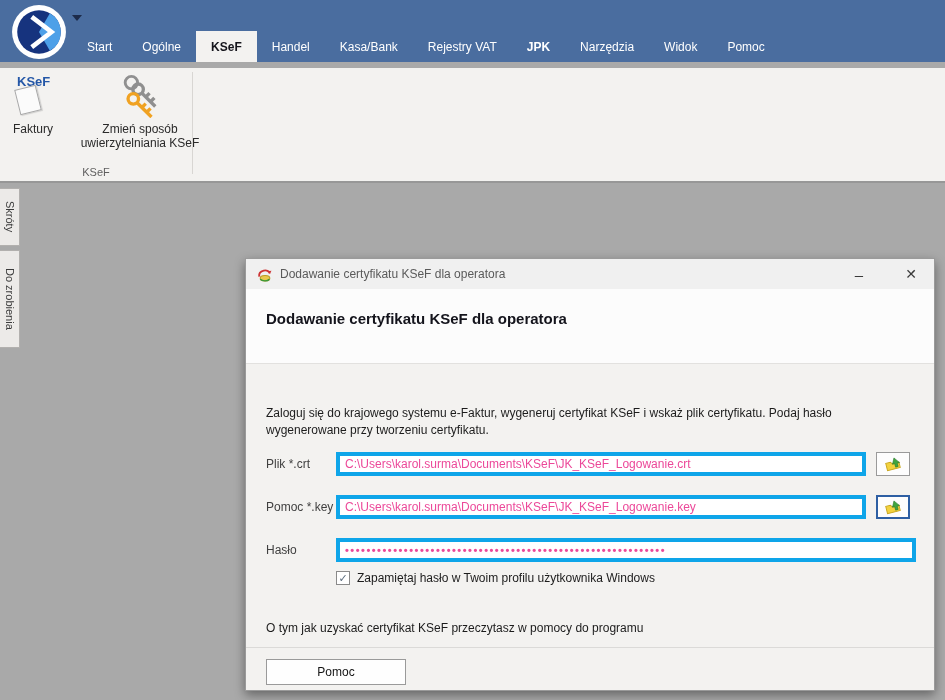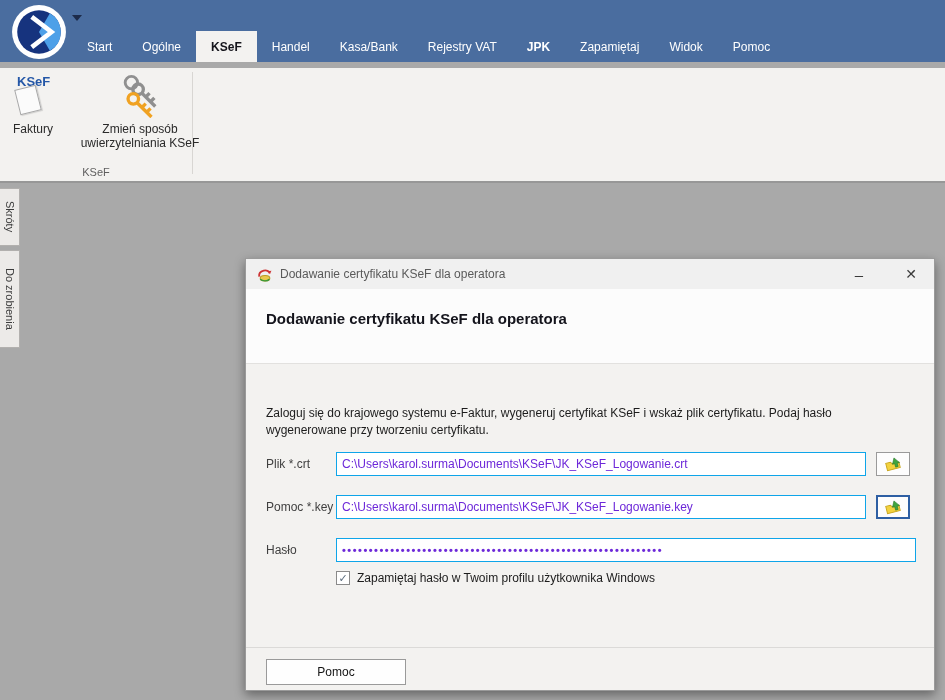--- a/index.html
+++ b/index.html
@@ -50,22 +50,22 @@
     color:#3a3a3a; font-size:15px; cursor:pointer; }
   .win-min { right:60px; }
   .win-close { right:8px; font-size:14px; }
 
   .dlg-header { position:absolute; left:0; top:30px; width:100%; height:75px; background:#fcfcfc; border-bottom:1px solid #e2e1df; }
   .dlg-heading { position:absolute; left:20px; top:21px; font-size:15px; font-weight:bold; color:#14141c; }
 
   .dlg-desc { position:absolute; left:20px; top:122px; width:648px; line-height:17px; color:#1c1c1c;margin-top:24px; }
 
   .frm-label { position:absolute; left:20px; color:#404040;text-align:right; }
-  .frm-input { position:absolute; left:90px; height:24px; border:1px solid #0ea5e9; background:#ffffff;
-    font-family:"Liberation Sans","DejaVu Sans",sans-serif; font-size:12px; color:#6d28d9; padding:0 5px; }
+  .frm-input { position:absolute; left:90px; height:24px; border:4px solid #0ea5e9; background:#ffffff;
+    font-family:"Liberation Sans","DejaVu Sans",sans-serif; font-size:12px; color:#ec4899; padding:0 5px; }
   .file-input { width:530px; }
   .pwd-input { width:580px; letter-spacing:1.5px; font-size:11px; font-weight:bold; }
   .browse-btn { position:absolute; left:630px; width:34px; height:24px; background:#fdfdfd; border:1px solid #9a9a9a;
     display:flex; align-items:center; justify-content:center; cursor:pointer; padding:0; }
   .browse-btn.focused { border:2px solid #2e5fa3; }
 
   .row-crt .frm-label { top:198px; } .row-crt .frm-input,.row-crt .browse-btn { top:193px; }
   .row-key .frm-label { top:241px; } .row-key .frm-input,.row-key .browse-btn { top:236px; }
   .row-pwd .frm-label { top:284px; } .row-pwd .frm-input { top:279px; }
 
@@ -97,21 +97,21 @@
     </div>
     <div class="logo-arrow"></div>
     <div class="tabstrip">
       <div class="tab">Start</div>
       <div class="tab">Ogólne</div>
       <div class="tab active">KSeF</div>
       <div class="tab">Handel</div>
       <div class="tab">Kasa/Bank</div>
       <div class="tab">Rejestry VAT</div>
       <div class="tab bold">JPK</div>
-      <div class="tab">Zapamiętaj</div>
+      <div class="tab">Narzędzia</div>
       <div class="tab">Widok</div>
       <div class="tab">Pomoc</div>
     </div>
   </div>
 
   <div class="ribbon">
     <div class="ribbon-group">
       <div class="rbtn rbtn-faktury">
         <div class="icon-box">
           <div class="faktury-icon">
@@ -193,18 +193,19 @@
     <div class="row-pwd">
       <span class="frm-label">Hasło</span>
       <input class="frm-input pwd-input" type="text" value="••••••••••••••••••••••••••••••••••••••••••••••••••••••••••••" style="">
     </div>
 
     <div class="chk-row">
       <span class="chk-box">✓</span>
       <span class="chk-label">Zapamiętaj hasło w Twoim profilu użytkownika Windows</span>
     </div>
 
+    <div class="dlg-help">O tym jak uzyskać certyfikat KSeF przeczytasz w pomocy do programu</div>
 
     <div class="dlg-footer-sep"></div>
     <button class="dlg-btn btn-help">Pomoc</button>
   </div>
 
 </div>
 
 </body></html>

